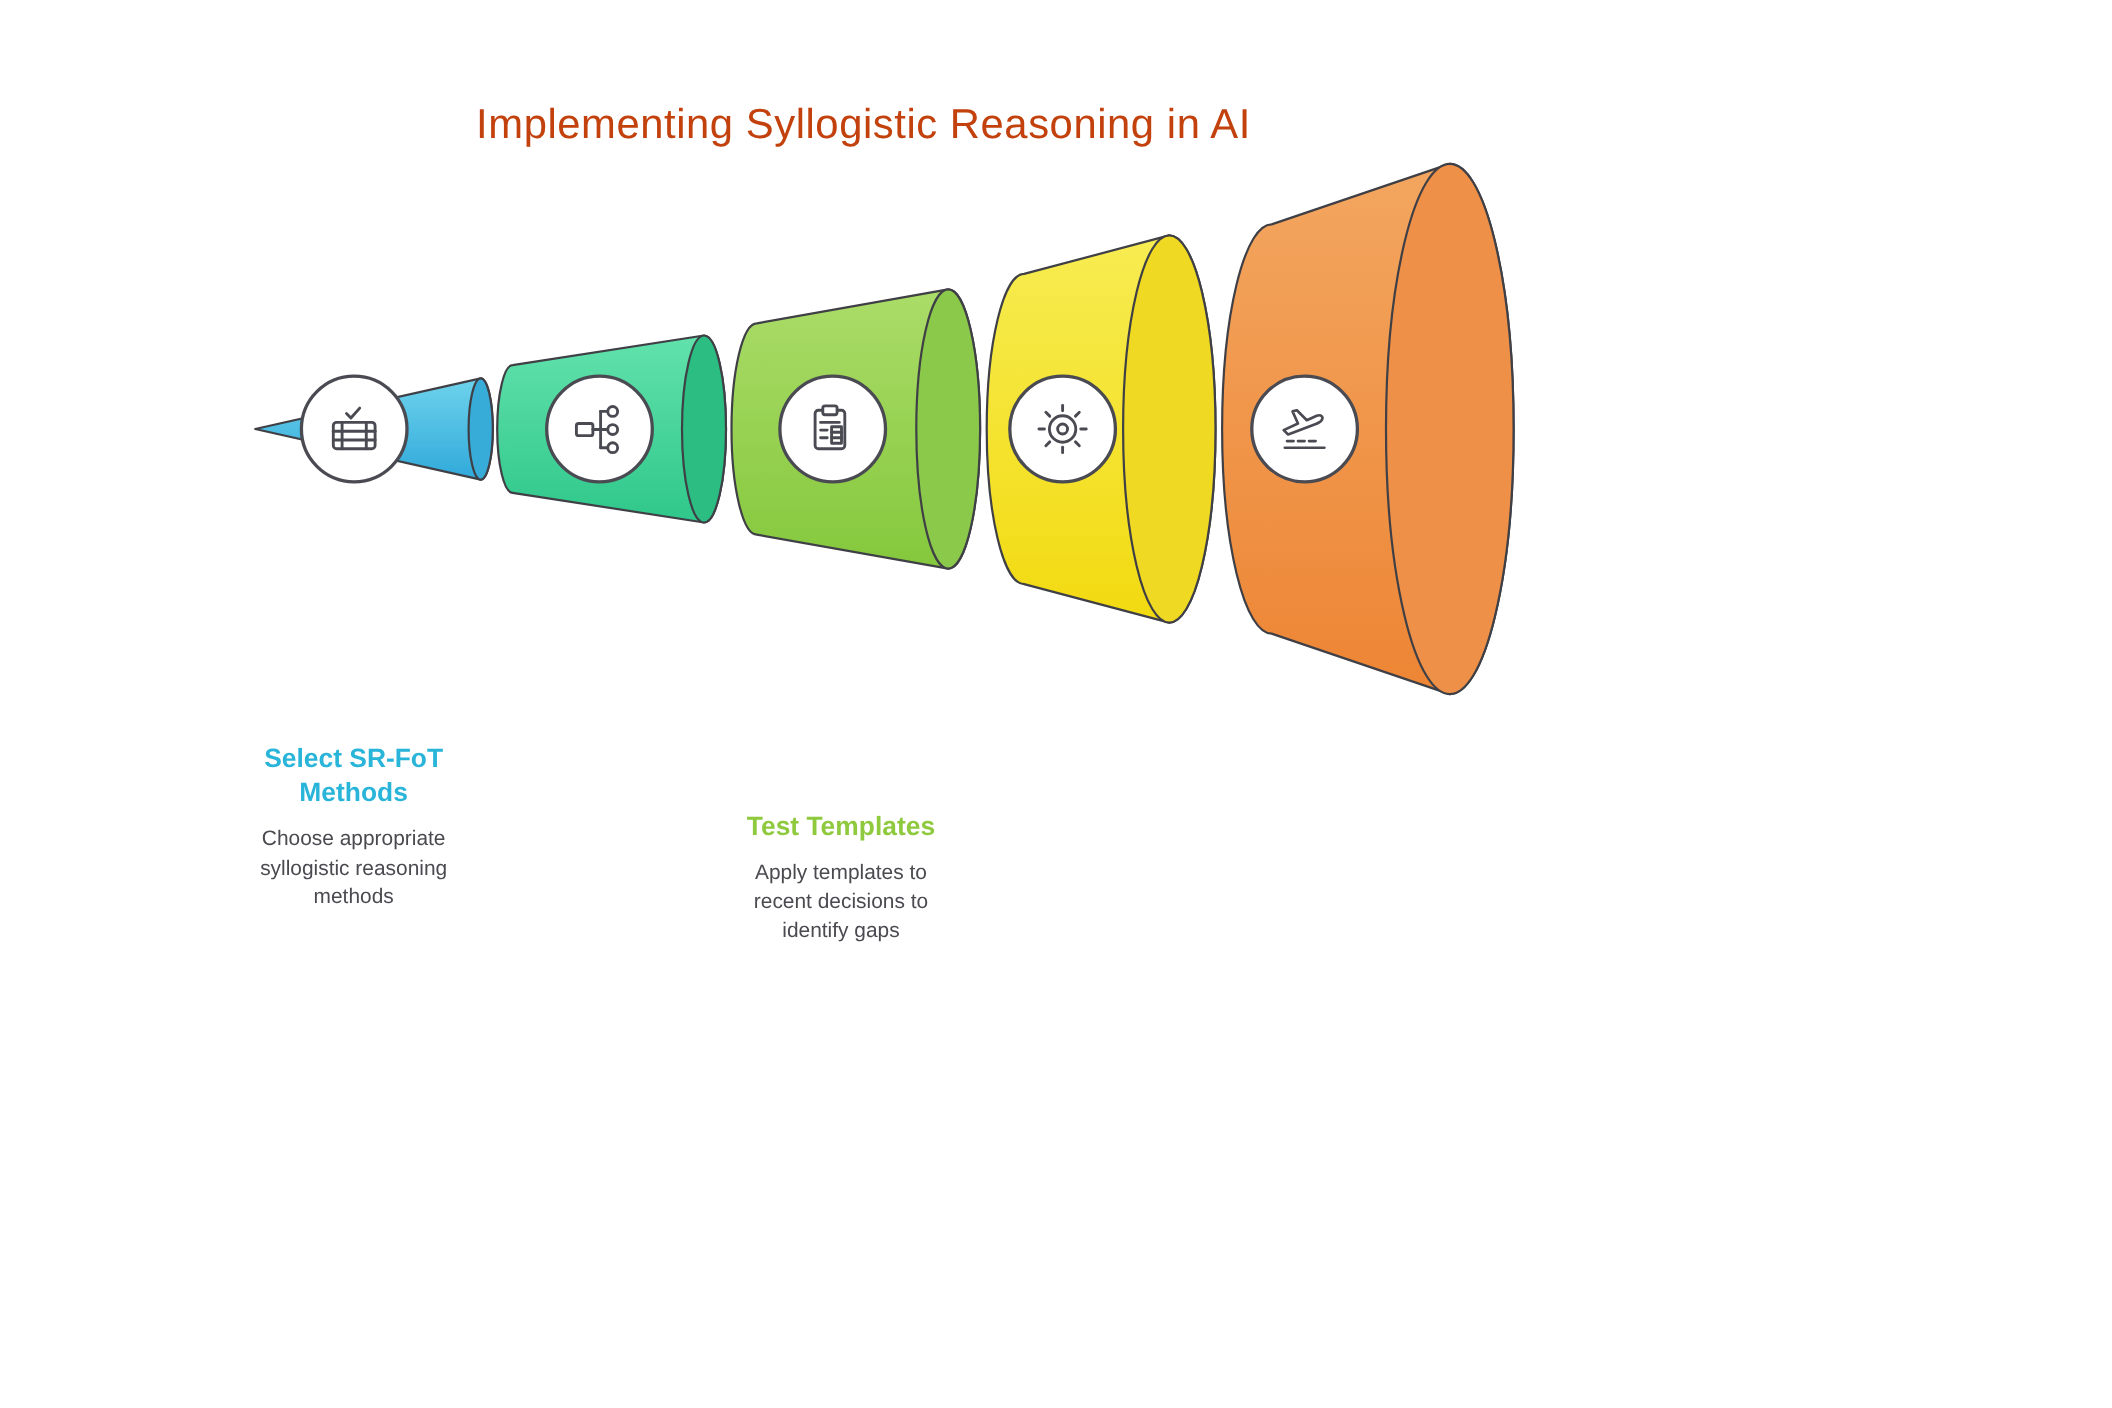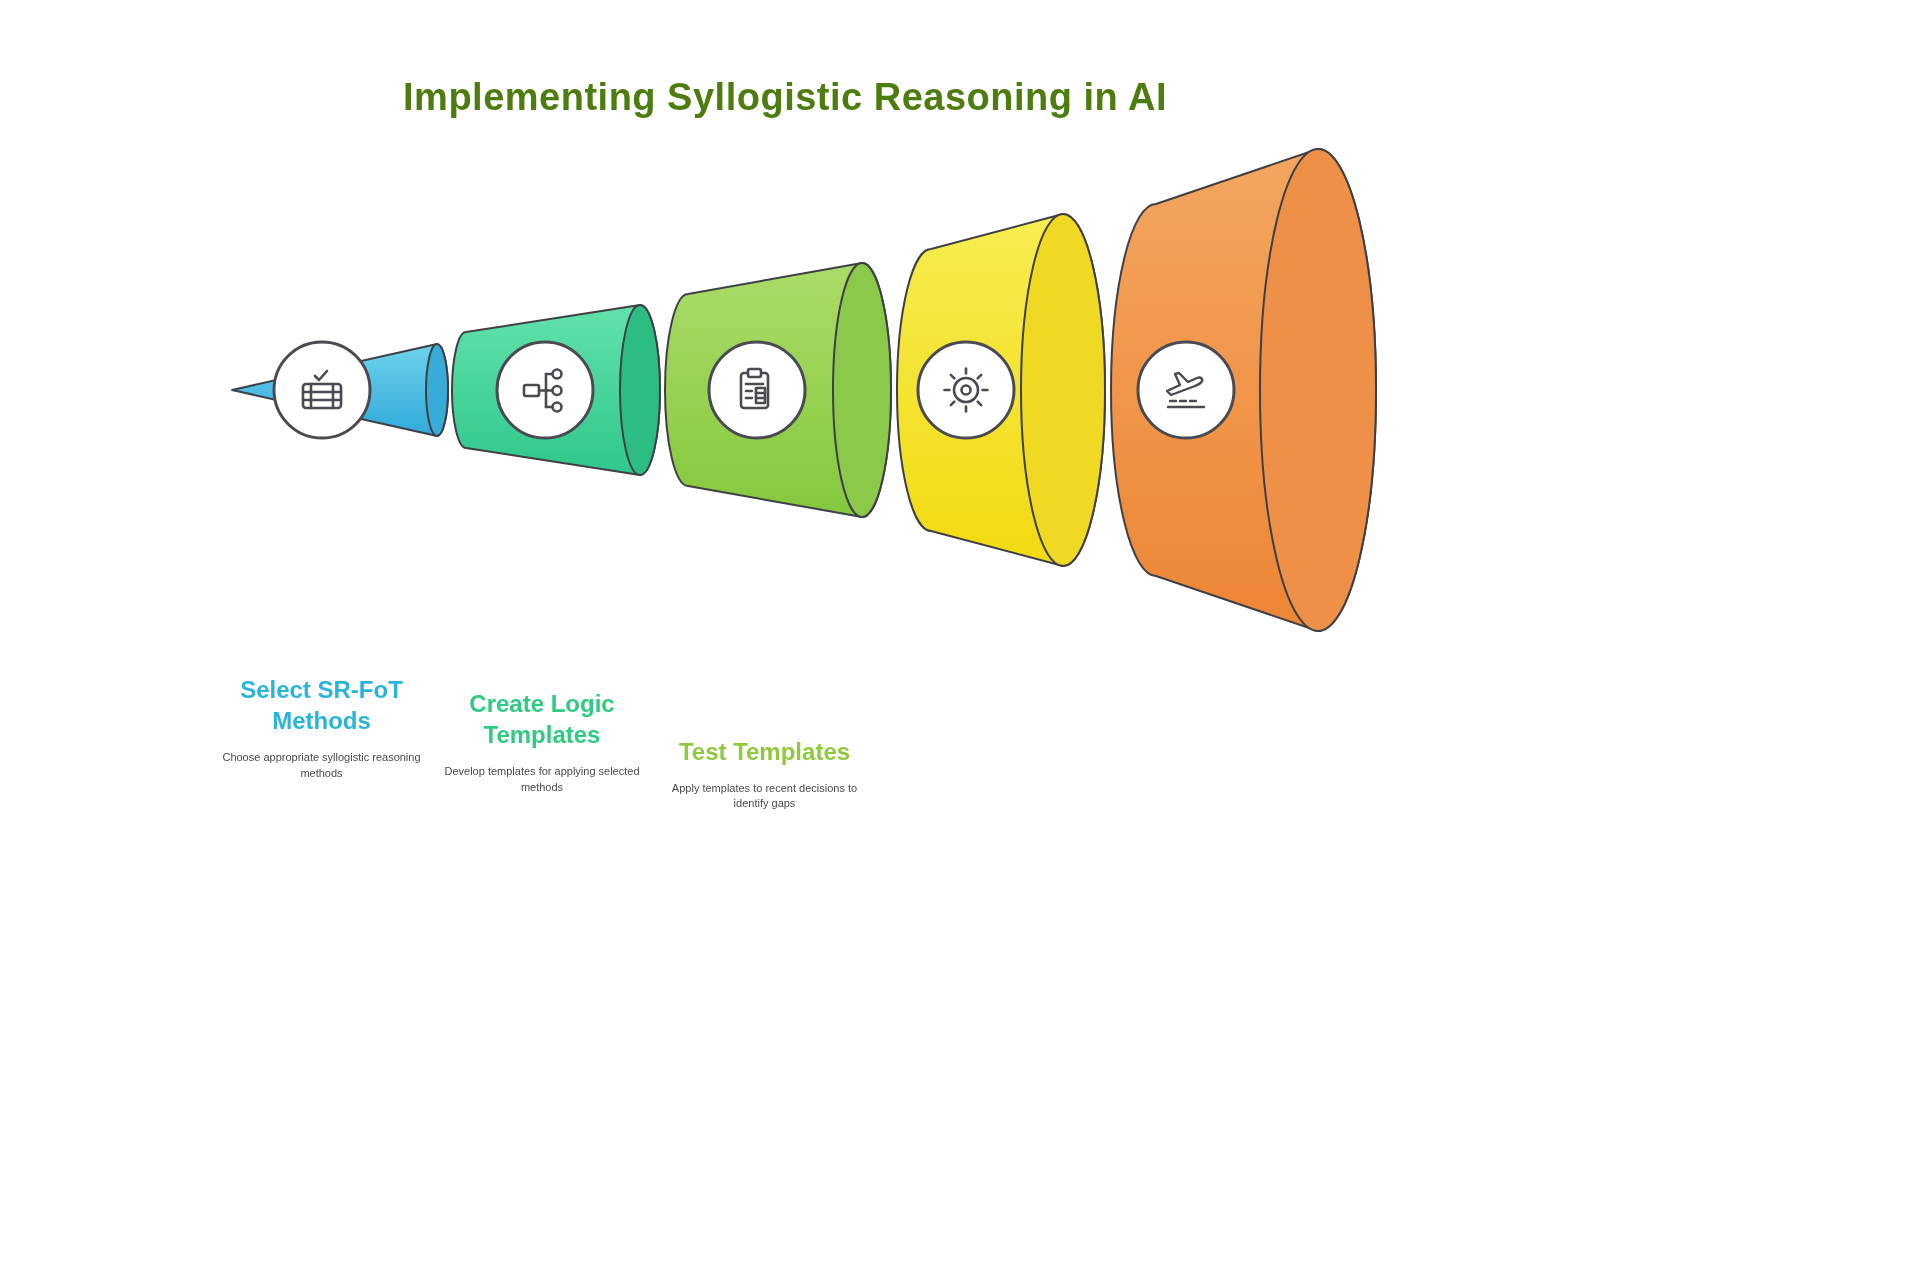--- a/index.html
+++ b/index.html
@@ -6,48 +6,48 @@
   .canvas {
     position: relative;
     width: 1920px;
     height: 1280px;
     background: #ffffff;
     font-family: "Liberation Sans", sans-serif;
     overflow: hidden;
   }
   .title {
     position: absolute;
-    top: 76px;
+    top: 92px;
     left: 785px;
     transform: translateX(-50%);
     margin: 0;
     font-size: 38px;
-    font-weight: 700;
-    color: #4d7c0f;
+    font-weight: 400;
+    color: #c2410c;
     white-space: nowrap;
     letter-spacing: 0.5px;
   }
   .funnel-svg {
     position: absolute;
     top: 0;
     left: 0;
     pointer-events: none;
   }
   .stage {
     position: absolute;
     text-align: center;
   }
   .stage .heading {
     font-size: 24px;
     font-weight: 700;
     line-height: 1.3;
     margin-bottom: 14px;
   }
   .stage .desc {
-    font-size: 11px;
+    font-size: 19px;
     line-height: 1.38;
     color: #4a4a50;
   }
   .stage-1 { left: 214px;  top: 640px; width: 215px; }
   .stage-2 { left: 437px;  top: 688px; width: 210px; }
   .stage-3 { left: 662px;  top: 736px; width: 205px; }
   .stage-4 { left: 880px;  top: 784px; width: 210px; }
   .stage-5 { left: 1118px; top: 830px; width: 175px; }
 </style>
 </head>
@@ -154,24 +154,20 @@
       <line x1="28" y1="35" x2="34" y2="35"></line>
       <line x1="6" y1="41" x2="42" y2="41"></line>
     </g>
   </svg>
 
   <div class="stage stage-1">
     <div class="heading" style="color: rgb(41, 181, 217); margin-top: 34px;">Select SR-FoT Methods</div>
     <div class="desc">Choose appropriate syllogistic reasoning methods</div>
   </div>
 
-  <div class="stage stage-2">
-    <div class="heading" style="color: rgb(46, 203, 128);">Create Logic Templates</div>
-    <div class="desc">Develop templates for applying selected methods</div>
-  </div>
 
   <div class="stage stage-3">
     <div class="heading" style="color: rgb(143, 201, 62);">Test Templates</div>
     <div class="desc">Apply templates to recent decisions to identify gaps</div>
   </div>
 
   <div class="stage stage-4">
   </div>
 
 

